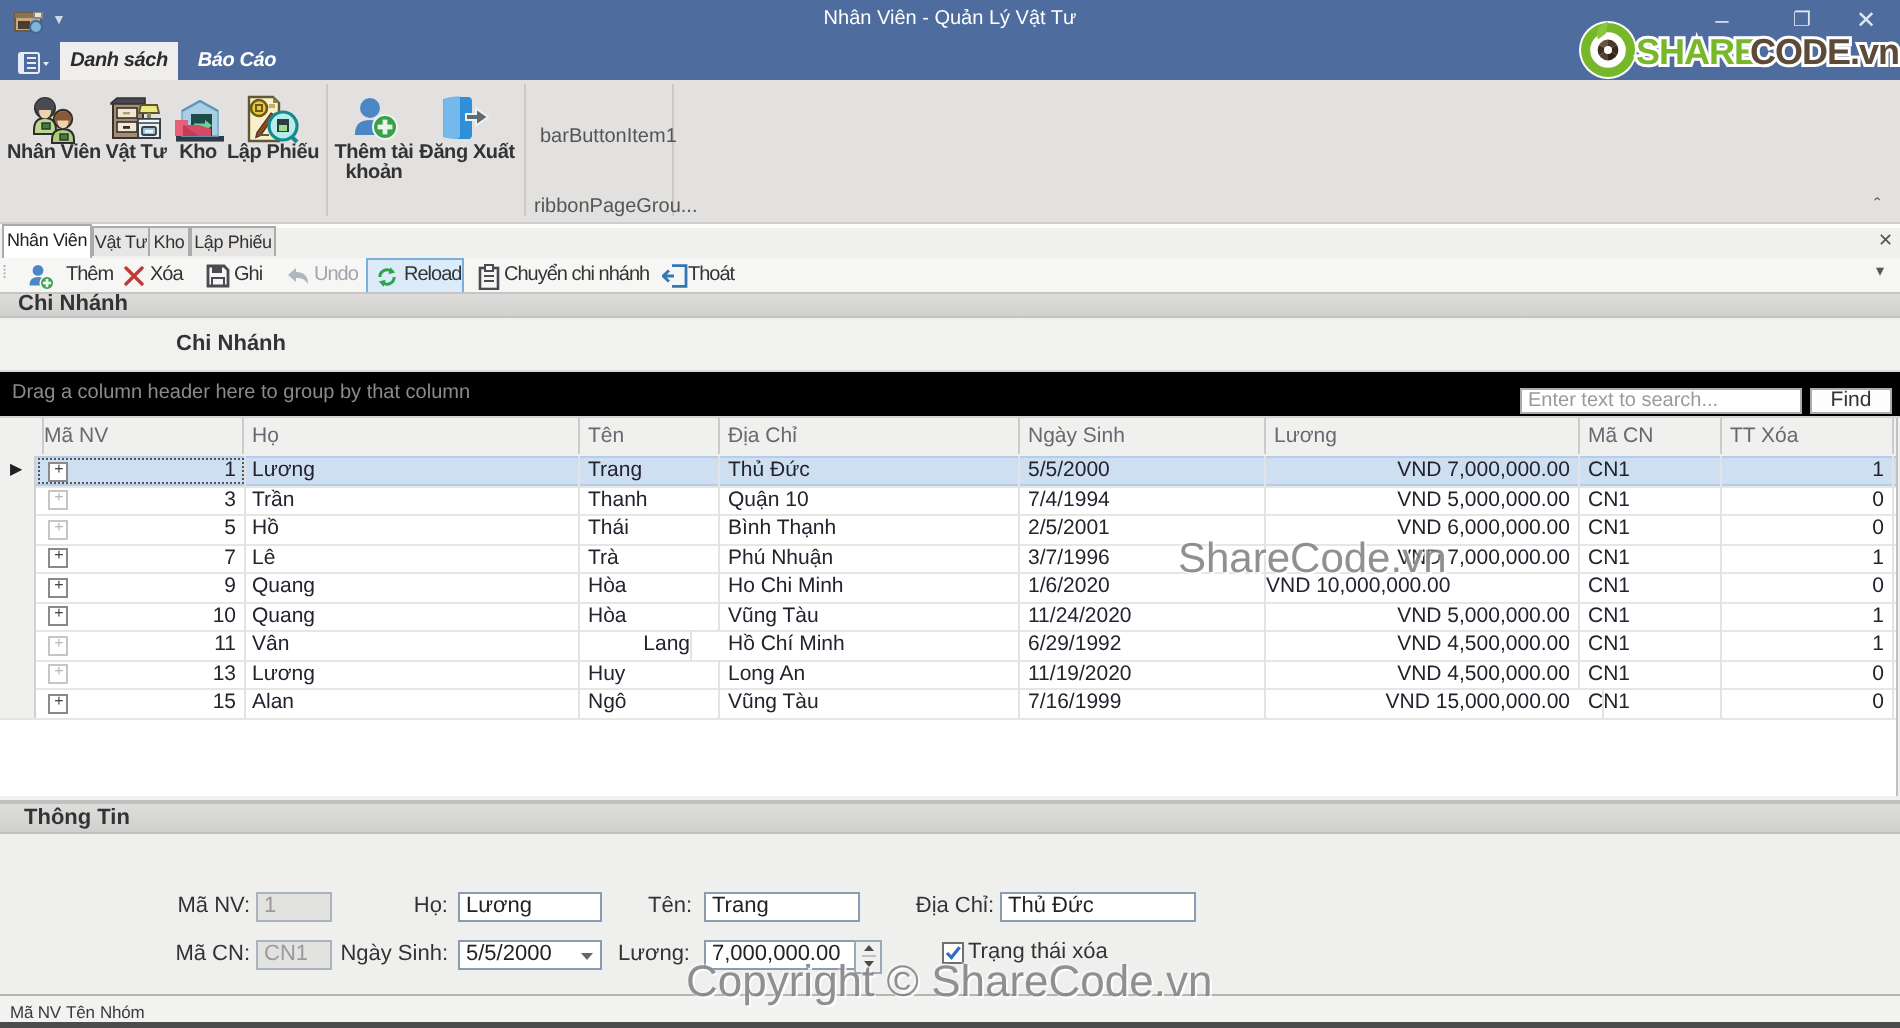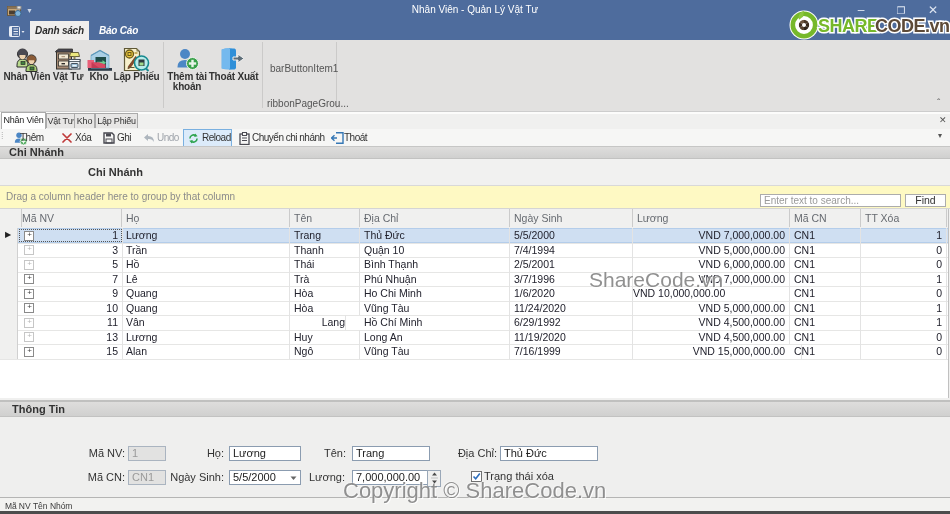--- a/index.html
+++ b/index.html
@@ -20,21 +20,21 @@
   #doctabs{top:112px;left:0;width:950px;height:17px;background:linear-gradient(#fcfcfb 0px,#fcfcfb 2px,#f0f0ef 2px,#f0f0ef 100%);border-bottom:1px solid #b9b9b9;}
   .dtab{top:1px;height:13px;line-height:13px;font-size:9px;letter-spacing:-0.2px;padding:1px 0 0 0;text-align:center;border:1px solid #ababab;border-bottom:none;background:#e7e6e5;color:#333;}
   .dtab.active{top:0;background:#fff;height:15px;color:#222;}
   #toolbar{top:129px;left:0;width:950px;height:18px;background:#f6f6f5;}
   .titem{font-size:10px;letter-spacing:-0.5px;color:#333;top:3px;}
   .gcap{left:0;width:950px;background:linear-gradient(#dedddc,#d0d0cf);border-top:1px solid #c6c6c5;border-bottom:1px solid #c2c2c1;font-size:11px;font-weight:bold;color:#333;}
   #capCN{top:146px;height:11px;line-height:11px;padding-left:9px;}
   #bodyCN{top:159px;left:0;width:950px;height:26px;background:#f1f1f0;border-bottom:1px solid #d9d9d8;}
   #capTT{top:400px;height:14px;line-height:14px;padding-left:12px;border-top:2px solid #c0c0bf;}
   #bodyTT{top:417px;left:0;width:950px;height:80px;background:#efefee;}
-  #gridpanel{top:186px;left:0;width:950px;height:22px;background:#fef9c3;border-bottom:1px solid #d5d5d4;}
+  #gridpanel{top:186px;left:0;width:950px;height:22px;background:#000000;border-bottom:1px solid #d5d5d4;}
   #dragtxt{top:5px;left:6px;font-size:10px;color:#8b8b8b;}
   #searchbox{top:8px;left:760px;width:133px;height:11px;background:#fff;border:1px solid #acacac;font-size:10px;color:#9a9a9a;padding:0 3px;line-height:11px;}
   #findbtn{top:8px;left:905px;width:39px;height:11px;background:#fdfdfd;border:1px solid #acacac;font-size:10.5px;color:#333;text-align:center;line-height:11px;}
   #grid{top:209px;left:0;width:948px;height:189px;background:#fff;border-right:1px solid #c0c0c0;}
   #ghead{top:0;left:0;width:948px;height:19px;background:#f0f0ef;border-bottom:1px solid #cbcbcb;}
   .hcell{top:0;height:18px;line-height:18px;font-size:10.5px;color:#666a70;border-right:1px solid #cbcbcb;padding-left:4px;}
   .grow{left:0;width:948px;height:14.5px;}
   .gcell{top:0;height:14.5px;line-height:14.5px;font-size:10.5px;color:#23232e;border-right:1px solid #e3e3e3;overflow:hidden;}
   .sel{background:#cfdff2;box-shadow:inset 0 1px 0 #b4cdea,inset 0 -1px 0 #b4cdea;}
   .rowline{border-bottom:1px solid #e6e6e5;}
@@ -154,21 +154,21 @@
       <path d="M2.5,2.5 q8.5,-2.5 12,0 l0,19 q-4.5,2 -12,0 z" fill="#68b1ea"></path>
       <path d="M10,1.5 l5.5,0 q1.5,0.5 1.5,2 l0,17 q0,1.5 -1.5,2 l-5.5,0 z" fill="#2f8fd8"></path>
       <path d="M3,2.5 q5,-1.8 8,-0.8 l0,20 q-4,1 -8,-0.4 z" fill="#74b9ee"></path>
       <path d="M14,10 l5,0 l0,-2.8 l6,4.3 l-6,4.3 l0,-2.8 l-5,0 z" fill="#5d6d78" stroke="#f0f0ef" stroke-width="1"></path>
     </svg>
     <div class="abs rlabel" style="left:0px;width:54px;">Nhân Viên</div>
     <div class="abs rlabel" style="left:43px;width:50px;">Vật Tư</div>
     <div class="abs rlabel" style="left:80px;width:38px;">Kho</div>
     <div class="abs rlabel" style="left:112px;width:49px;">Lập Phiếu</div>
     <div class="abs rlabel" style="left:164px;width:46px;">Thêm tài<br>khoản</div>
-    <div class="abs rlabel" style="left:208px;width:51px;">Thoát Xuất</div>
+    <div class="abs rlabel" style="left:208px;width:51px;">Đăng Xuất</div>
     <div class="abs rgcap" style="top:23px;left:270px;">barButtonItem1</div>
     <div class="abs rgcap" style="top:58px;left:267px;">ribbonPageGrou...</div>
     <div class="abs" style="top:58px;left:937px;color:#666;font-size:10px;">ˆ</div>
   </div>
   <div class="abs" id="doctabs">
     <div class="abs dtab active" style="left:1px;width:43px;">Nhân Viên</div>
     <div class="abs dtab" style="left:46px;width:27px;">Vật Tư</div>
     <div class="abs dtab" style="left:74px;width:19px;">Kho</div>
     <div class="abs dtab" style="left:95px;width:41px;">Lập Phiếu</div>
     <div class="abs" style="top:3px;left:939px;color:#555;font-size:9px;">✕</div>
@@ -176,21 +176,21 @@
 
   <div class="abs" id="toolbar">
     <div class="abs" style="top:2px;left:1px;color:#b0b0b0;font-size:9px;letter-spacing:-1px;">⁞</div>
     <svg class="abs" style="top:3px;left:14px;" width="13" height="13" viewBox="0 0 13 13">
       <circle cx="5" cy="3.2" r="2.7" fill="#4c87c5"></circle>
       <path d="M0.8,10.5 q0,-4 4.2,-4 q4.2,0 4.2,4 l0,0.3 l-8.4,0 z" fill="#4c87c5"></path>
       <circle cx="9.5" cy="9.5" r="3.4" fill="#38a048" stroke="#f6f6f5" stroke-width="0.8"></circle>
       <rect x="7.4" y="8.8" width="4.2" height="1.4" fill="#eef6ee"></rect>
       <rect x="8.8" y="7.4" width="1.4" height="4.2" fill="#eef6ee"></rect>
     </svg>
-    <div class="abs titem" style="left:20px;">Thêm</div>
+    <div class="abs titem" style="left:33px;">Thêm</div>
     <svg class="abs" style="top:4px;left:62px;" width="10" height="10" viewBox="0 0 10 10">
       <path d="M1,1 L9,9 M9,1 L1,9" stroke="#c03a3a" stroke-width="1.7" stroke-linecap="round"></path>
     </svg>
     <div class="abs titem" style="left:75px;">Xóa</div>
     <svg class="abs" style="top:3px;left:103px;" width="12" height="12" viewBox="0 0 12 12">
       <path d="M1,1 h8 l2,2 v8 h-10 z" fill="none" stroke="#4a4a52" stroke-width="1.4"></path>
       <rect x="3" y="1.5" width="5" height="3" fill="#4a4a52"></rect>
       <rect x="3" y="7" width="6" height="4" fill="none" stroke="#4a4a52" stroke-width="1"></rect>
     </svg>
     <div class="abs titem" style="left:117px;">Ghi</div>

